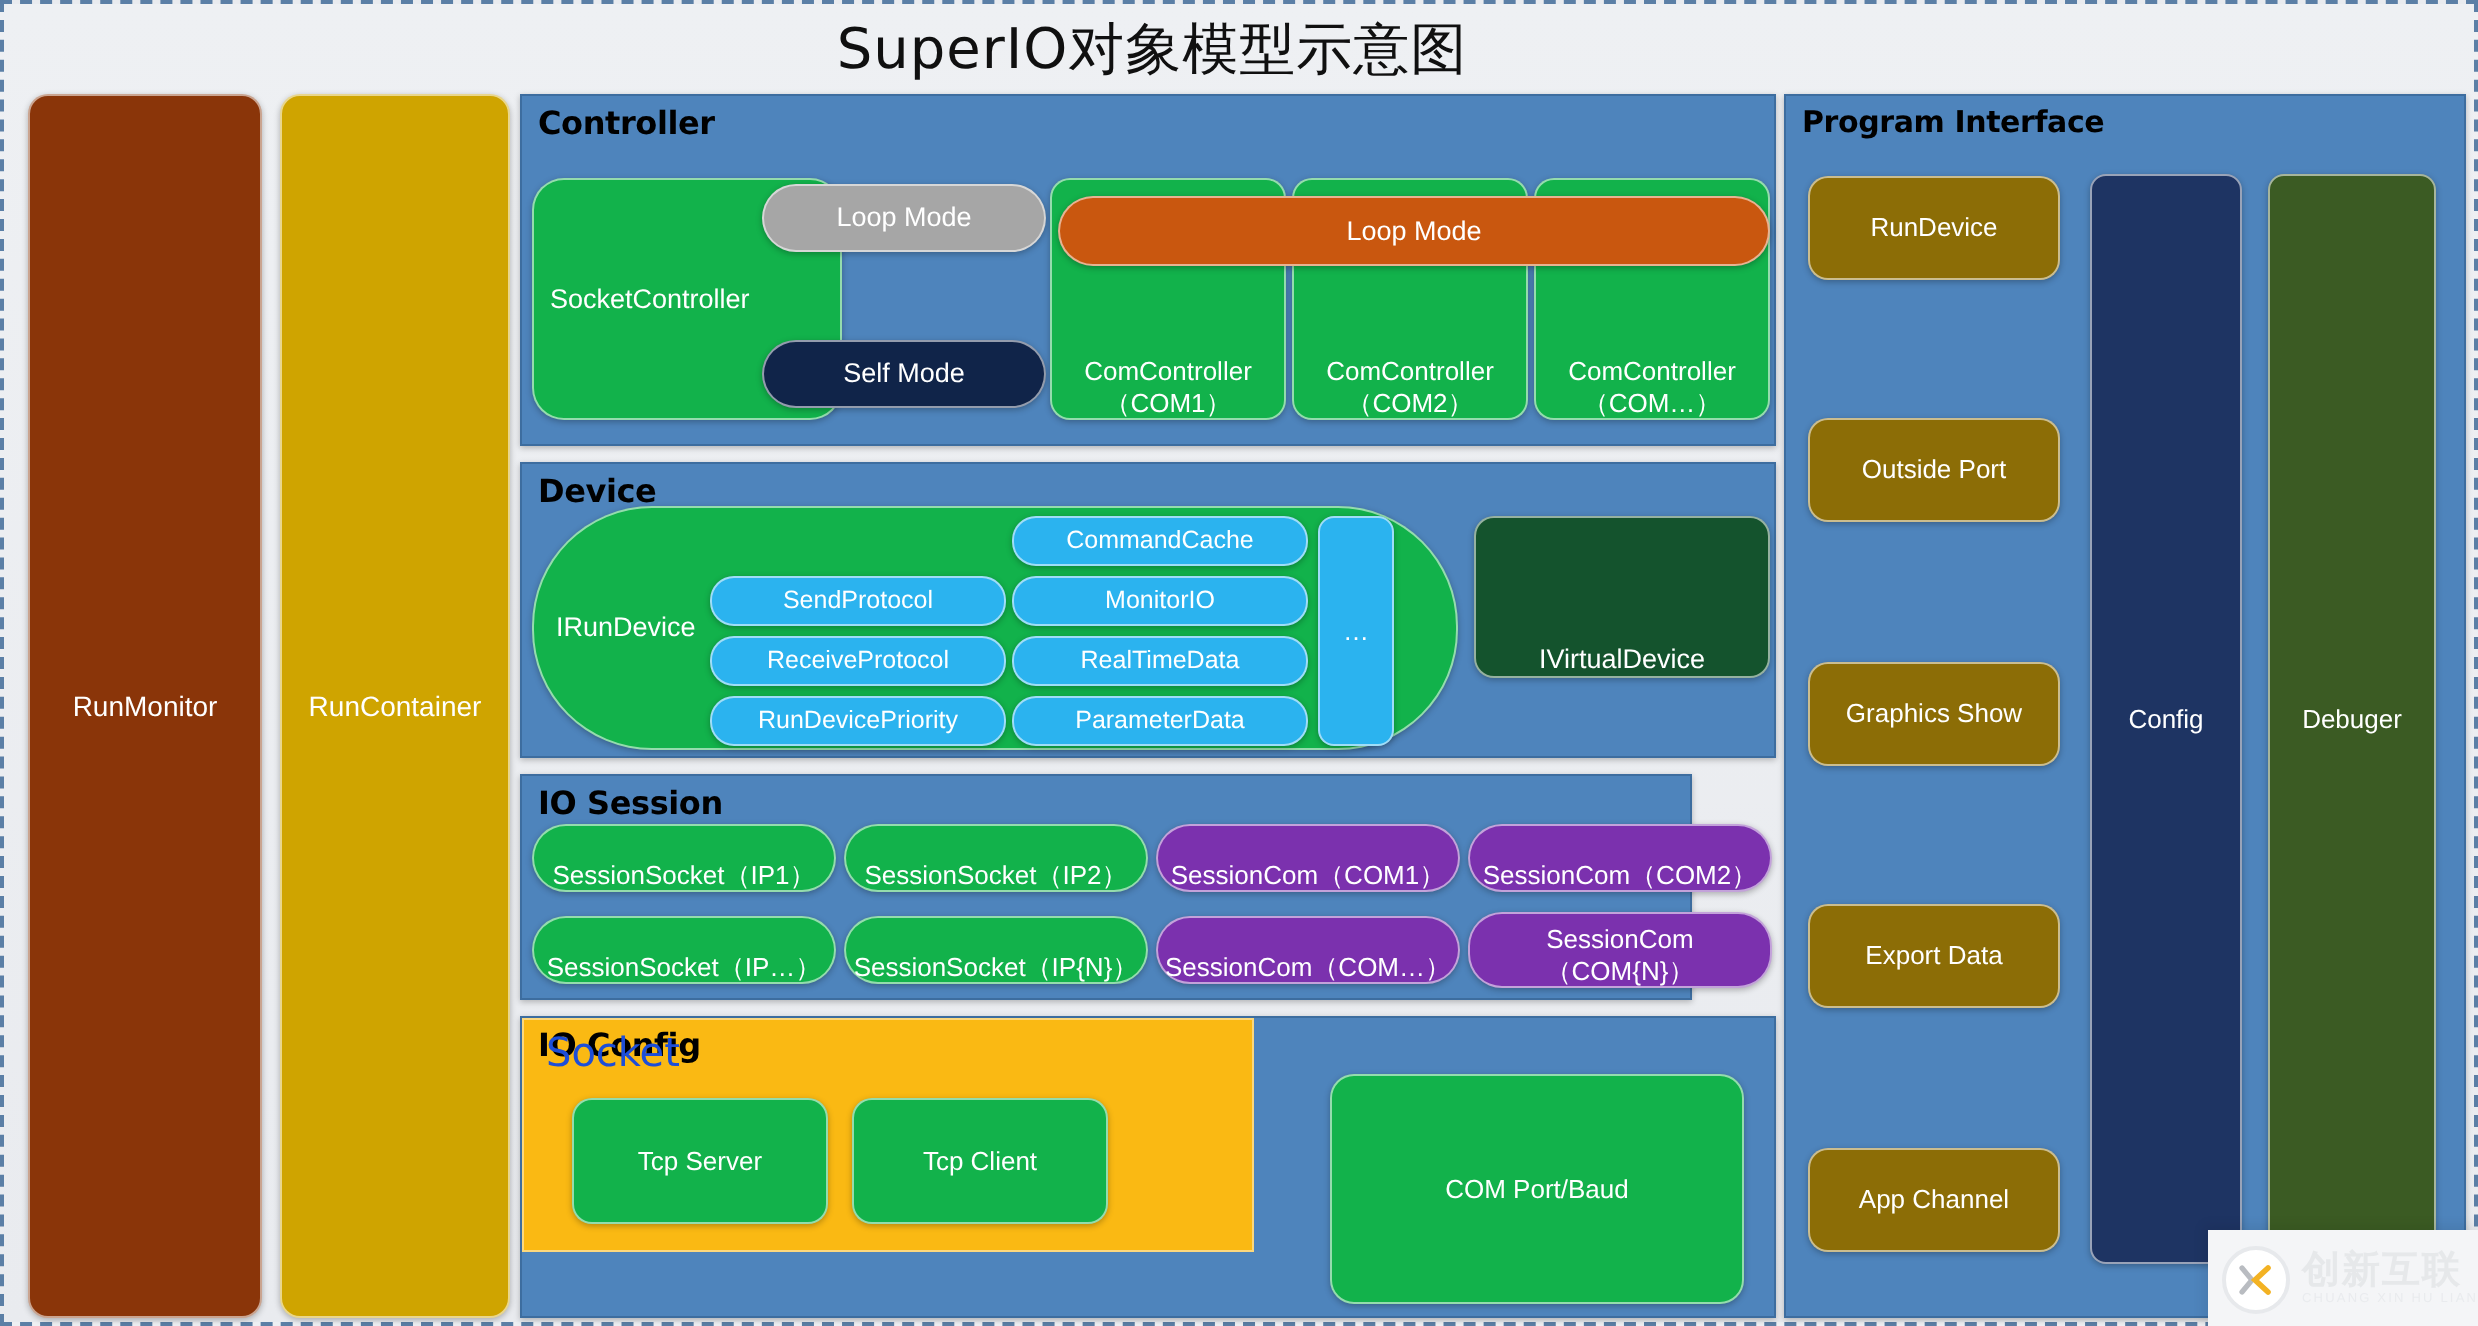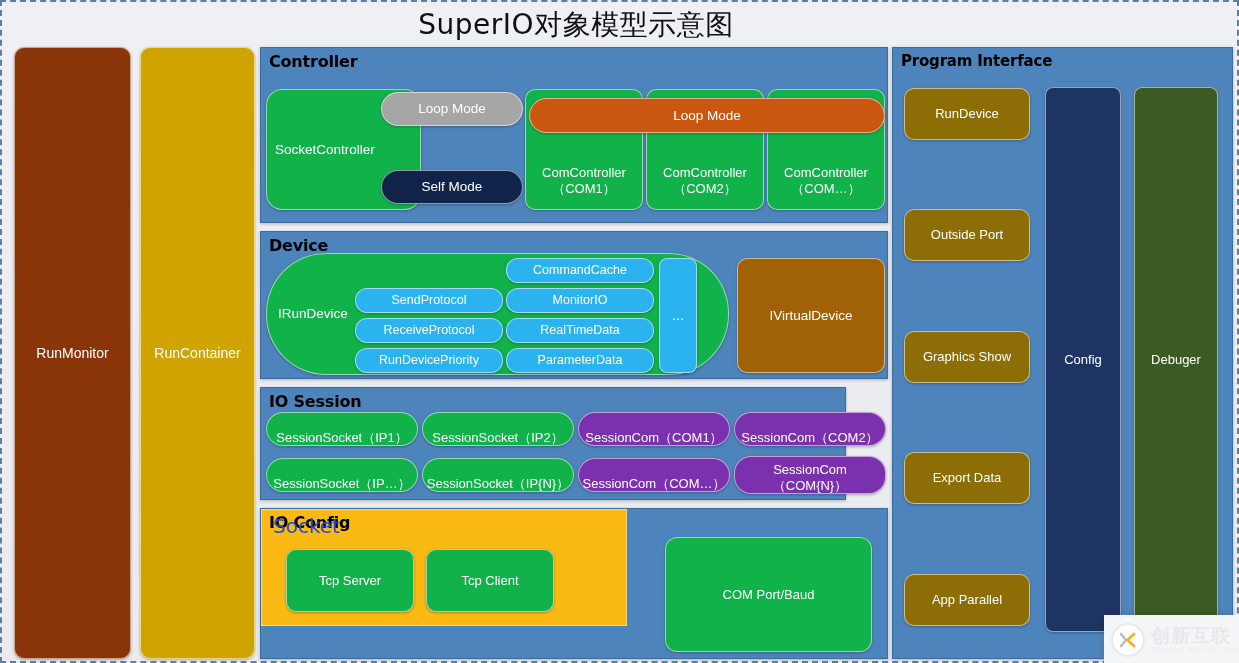--- a/index.html
+++ b/index.html
@@ -75,21 +75,21 @@
   .mode{
     left:120px;width:142px;height:34px;border-radius:17px;font-size:13.5px;
   }
   .mode-loop{top:44px;background:#A6A6A6;}
   .mode-parallel{top:83px;background:#7B31AE;}
   .mode-self{top:122px;background:#102449;}
 
   .comctrl{
     top:41px;width:118px;height:121px;
     background:#12B24B;border-radius:10px;
-    align-items:flex-end;padding-bottom:13px;font-size:13px;
+    align-items:flex-end;font-size:13px;
   }
   .comctrl1{left:264px;}
   .comctrl2{left:385px;}
   .comctrl3{left:506px;}
 
   .loopmode-wide{
     left:268px;top:50px;width:356px;height:35px;
     background:#C9570F;border-radius:18px;font-size:13.5px;
   }
 
@@ -107,22 +107,22 @@
   .attr-c2{left:245px;}
   .attr-r1{top:26px;}
   .attr-r2{top:56px;}
   .attr-r3{top:86px;}
   .attr-r4{top:116px;}
   .attr-ellipsis{
     left:398px;top:26px;width:38px;height:115px;border-radius:8px;
     background:#2BB3EF;align-items:center;font-size:13px;
   }
   .ivirtualdevice{
-    left:476px;top:26px;width:148px;height:115px;
-    background:#a16207;border-radius:10px;font-size:13.5px;
+    left:476px;top:26px;width:148px;height:81px;
+    background:#14532d;border-radius:10px;font-size:13.5px;align-items:flex-end;
   }
 
   
   .sess{
     height:34px;border-radius:17px;font-size:13px;align-items:flex-end;
   }
   .sess-r1{top:24px;}
   .sess-r2{top:70px;}
   .sess-c1{left:5px;width:152px;}
   .sess-c2{left:161px;width:152px;}
@@ -335,21 +335,21 @@
     <div class="card pi-btn pi-2">
       <span>Outside Port</span>
     </div>
     <div class="card pi-btn pi-3">
       <span>Graphics Show</span>
     </div>
     <div class="card pi-btn pi-4">
       <span>Export Data</span>
     </div>
     <div class="card pi-btn pi-5">
-      <span>App Parallel</span>
+      <span>App Channel</span>
     </div>
 
     <div class="card pi-config">
       <span>Config</span>
     </div>
     <div class="card pi-debuger">
       <span>Debuger</span>
     </div>
   </div>
 

